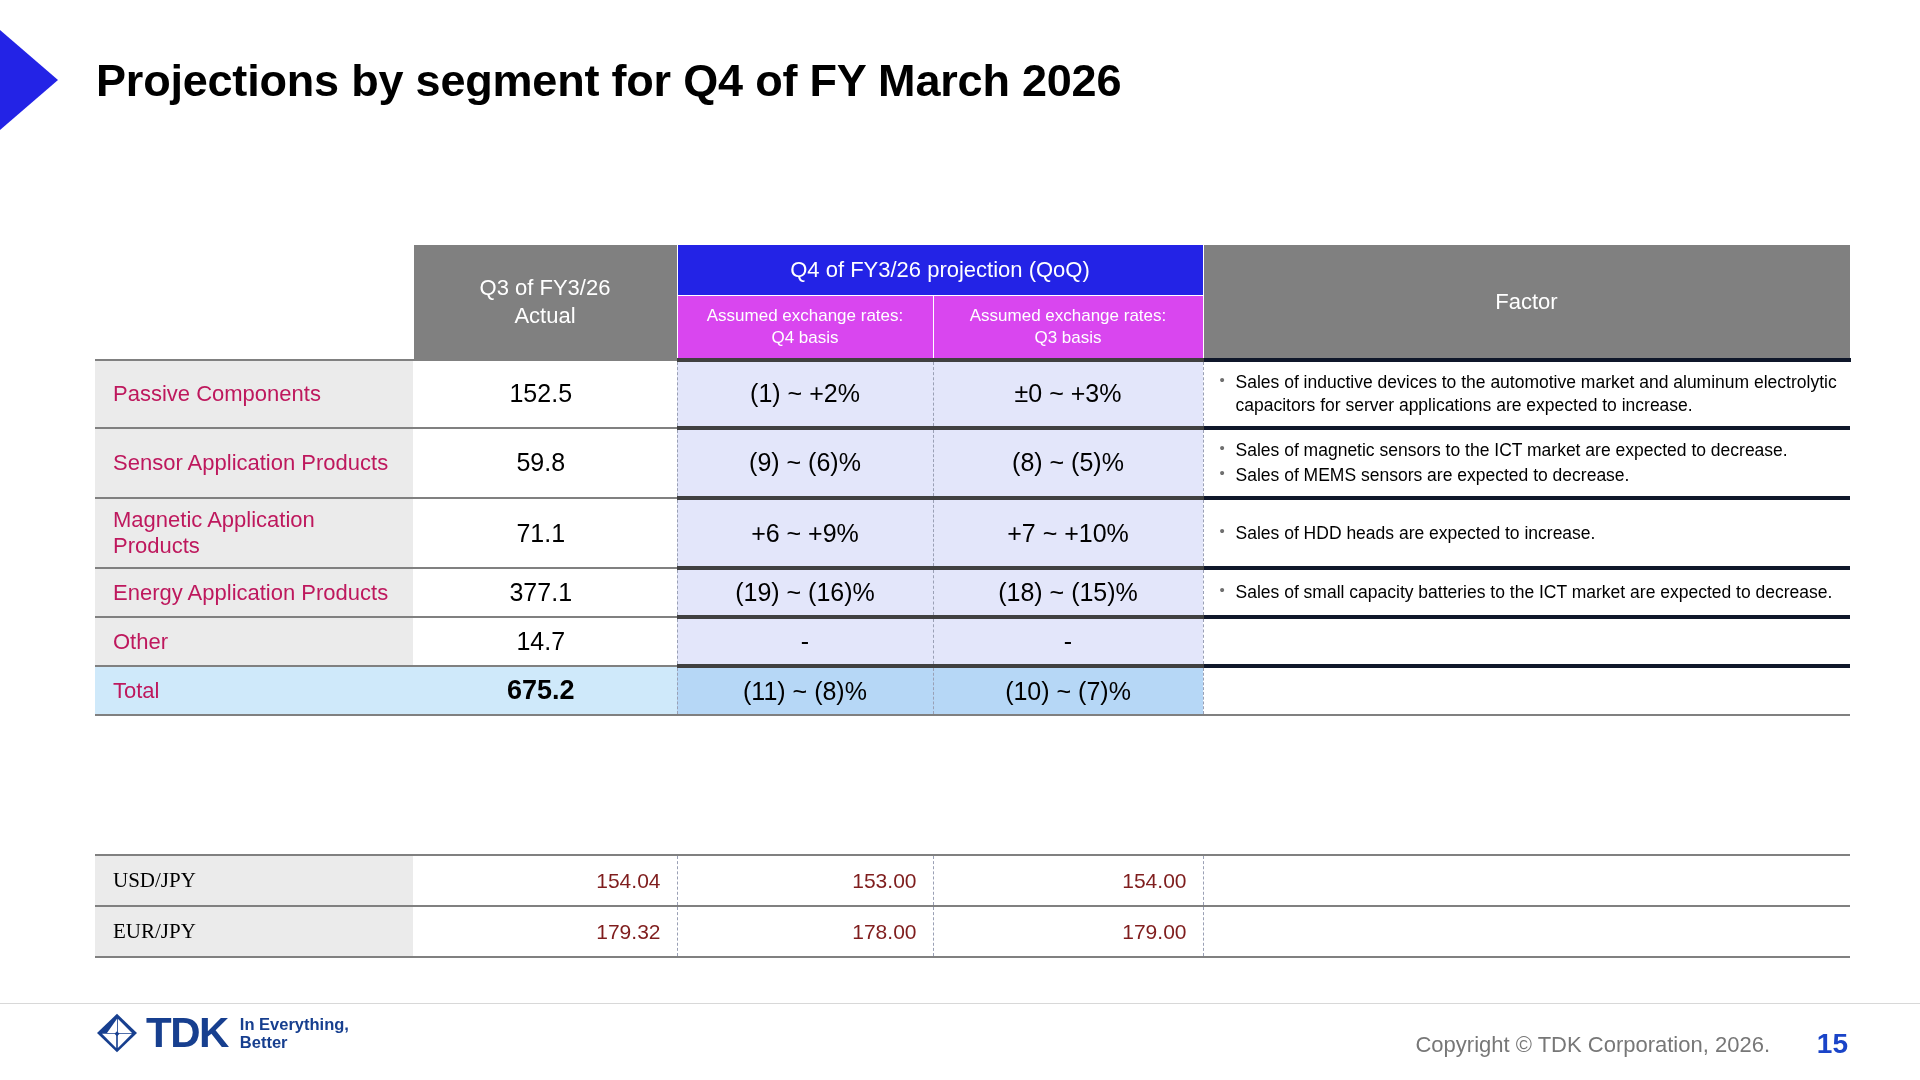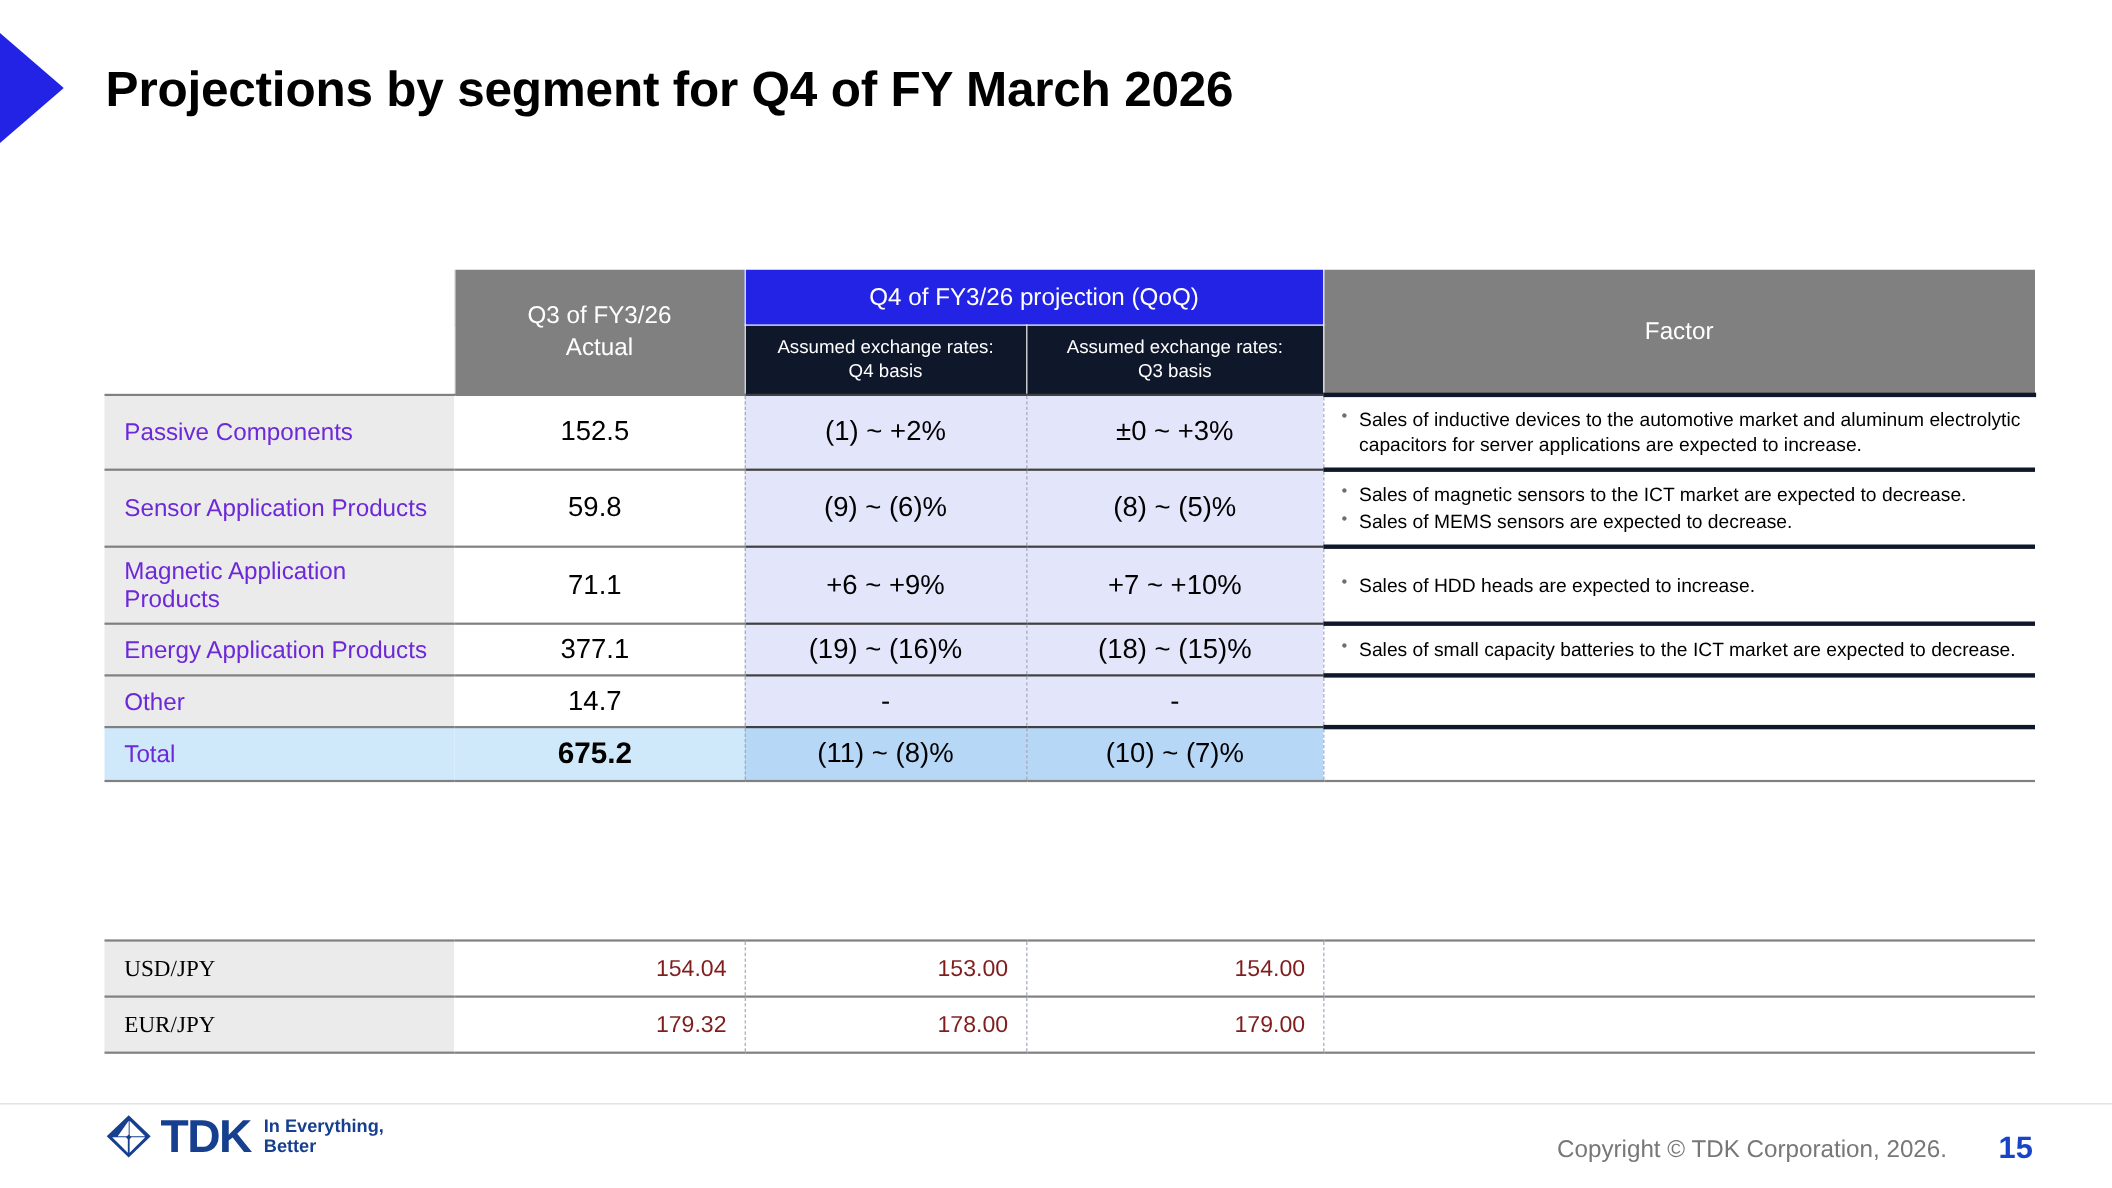--- a/index.html
+++ b/index.html
@@ -41,46 +41,46 @@
     background:#808080; color:#ffffff; text-align:center;
     font-size:22px; line-height:1.28; font-weight:normal;
     padding:10px 6px; border:1px solid #fff;
   }
   .th-proj {
     background:#2323e6; color:#fff; text-align:center;
     font-size:22px; font-weight:normal;
     padding:12px 6px; border:1px solid #fff;
   }
   .th-sub {
-    background:#0f172a; color:#fff; text-align:center;
+    background:#d946ef; color:#fff; text-align:center;
     font-size:17px; line-height:1.3; font-weight:normal;
     padding:9px 6px; border:1px solid #fff;
   }
   .th-factor {
     background:#808080; color:#fff; text-align:center;
     font-size:22px; font-weight:normal;
     padding:8px; border:1px solid #fff;
   }
   .th-empty { background:#fff; border:none; }
 
   
   .cell-label {
-    background:#ebebeb; color:#6d28d9; font-size:22px;
+    background:#ebebeb; color:#be185d; font-size:22px;
     padding:8px 18px; text-align:left; vertical-align:middle;
     border-top:2px solid #808080; border-bottom:0;
   }
   .cell-num {
     background:#ffffff; color:#000; font-size:25px;
     padding:8px 16px 8px 8px; text-align:center; vertical-align:middle;
     border-top:2px solid #808080;
   }
   .cell-proj {
     background:#e3e6fa; color:#000; font-size:25px;
     padding:8px 28px; text-align:center; vertical-align:middle;
-    border-top:2px solid #404040;
+    border-top:4px solid #404040;
     border-left:1px dashed #9aa0b5; border-right:1px dashed #9aa0b5;
   }
   .cell-factor {
     background:#ffffff; color:#000; font-size:17.5px; line-height:1.30;
     padding:9px 10px 9px 14px; text-align:left; vertical-align:middle;
     border-top:4px solid #0f172a;
     border-left:1px dashed #9aa0b5;
   }
   .cell-factor ul { list-style:none; }
   .cell-factor li { position:relative; padding-left:18px; margin-bottom:3px; }

